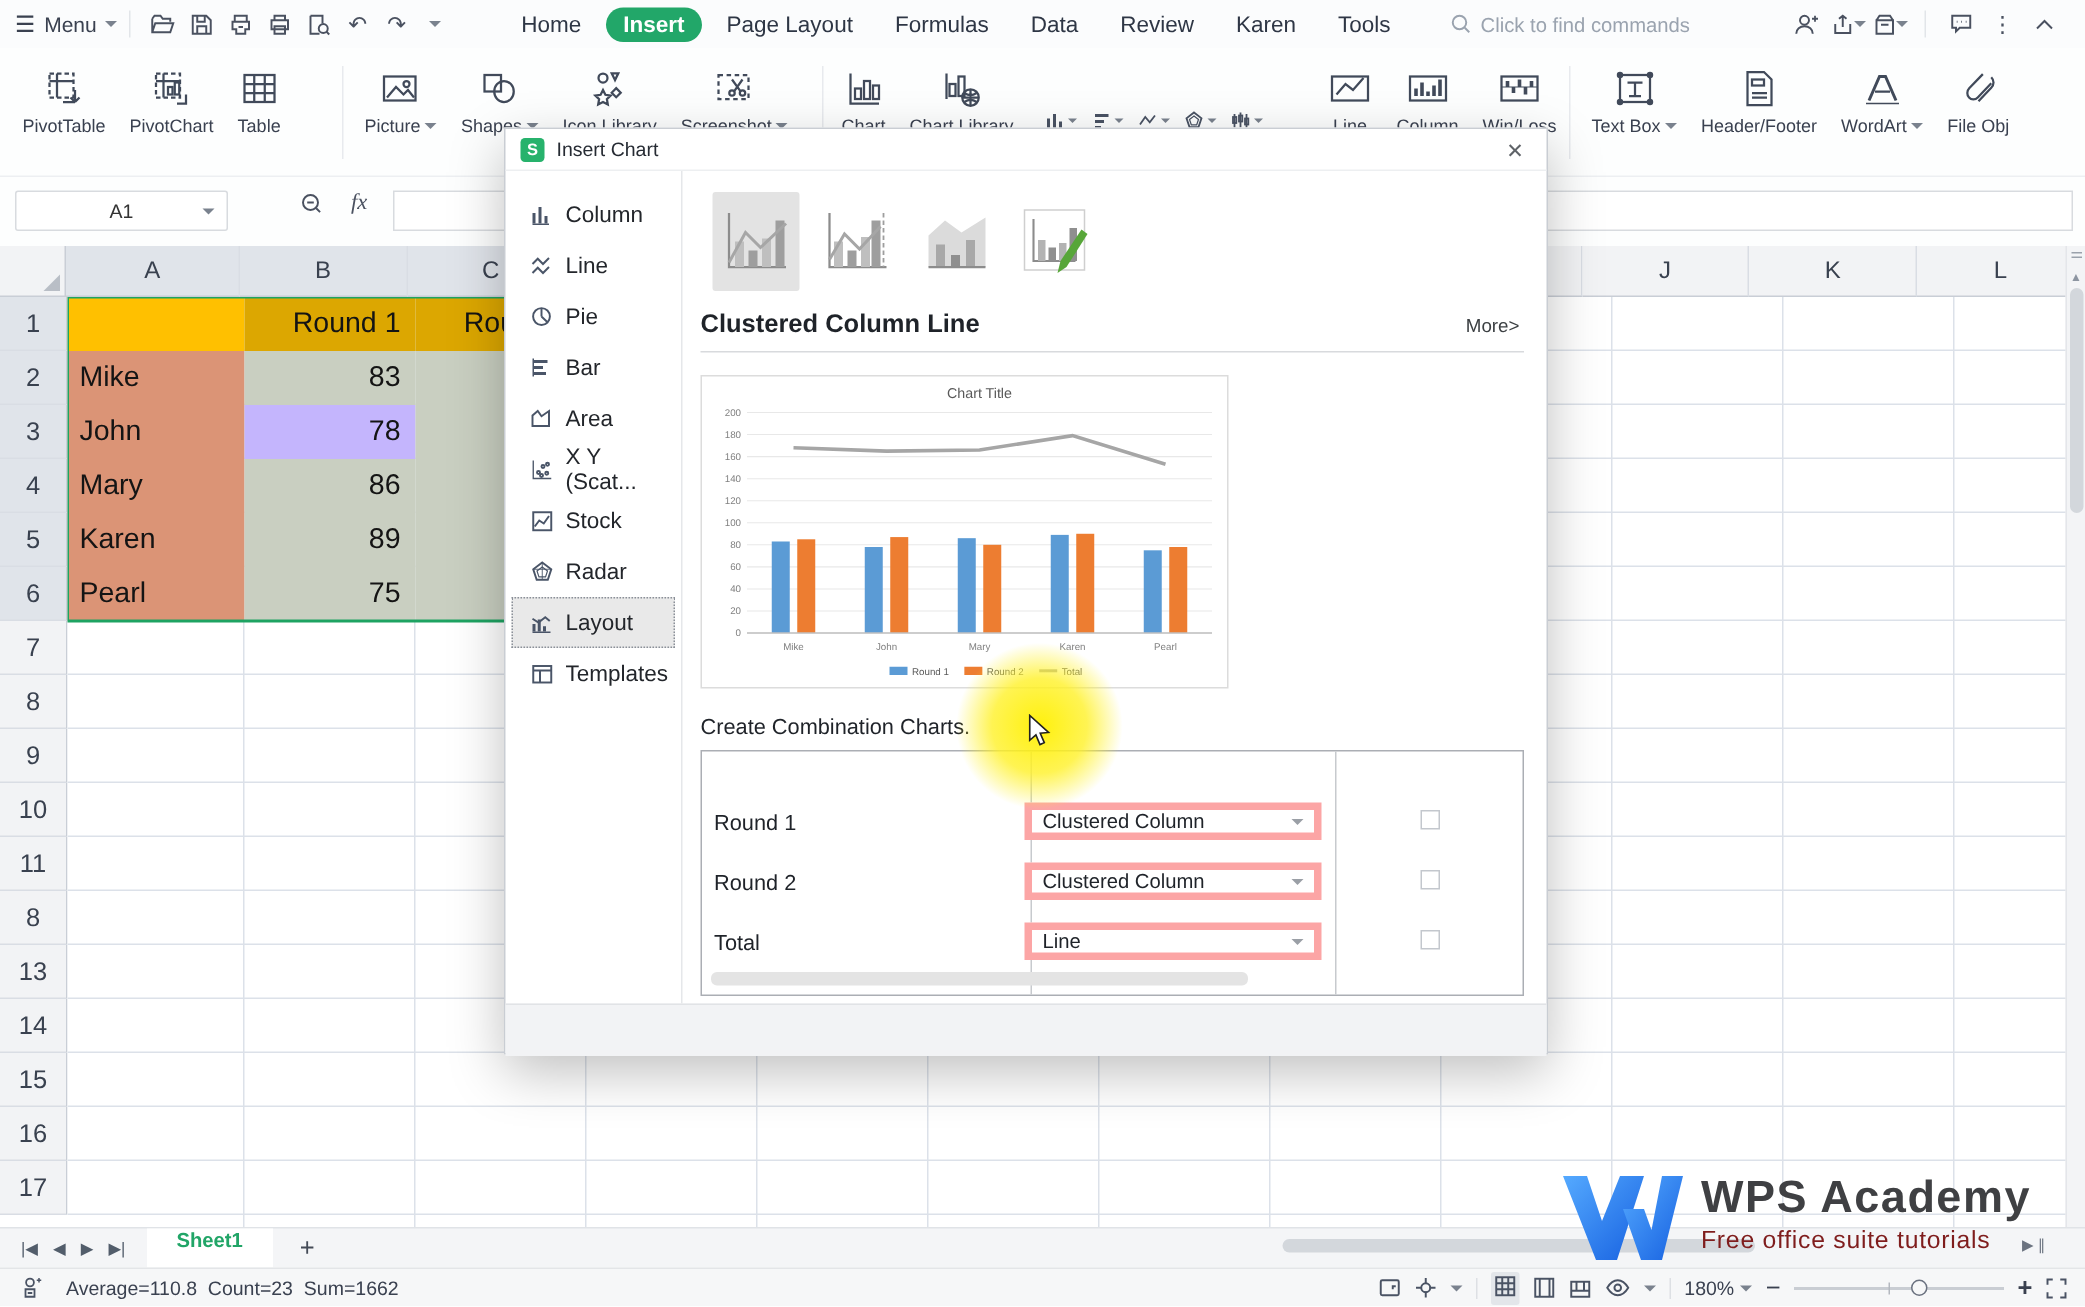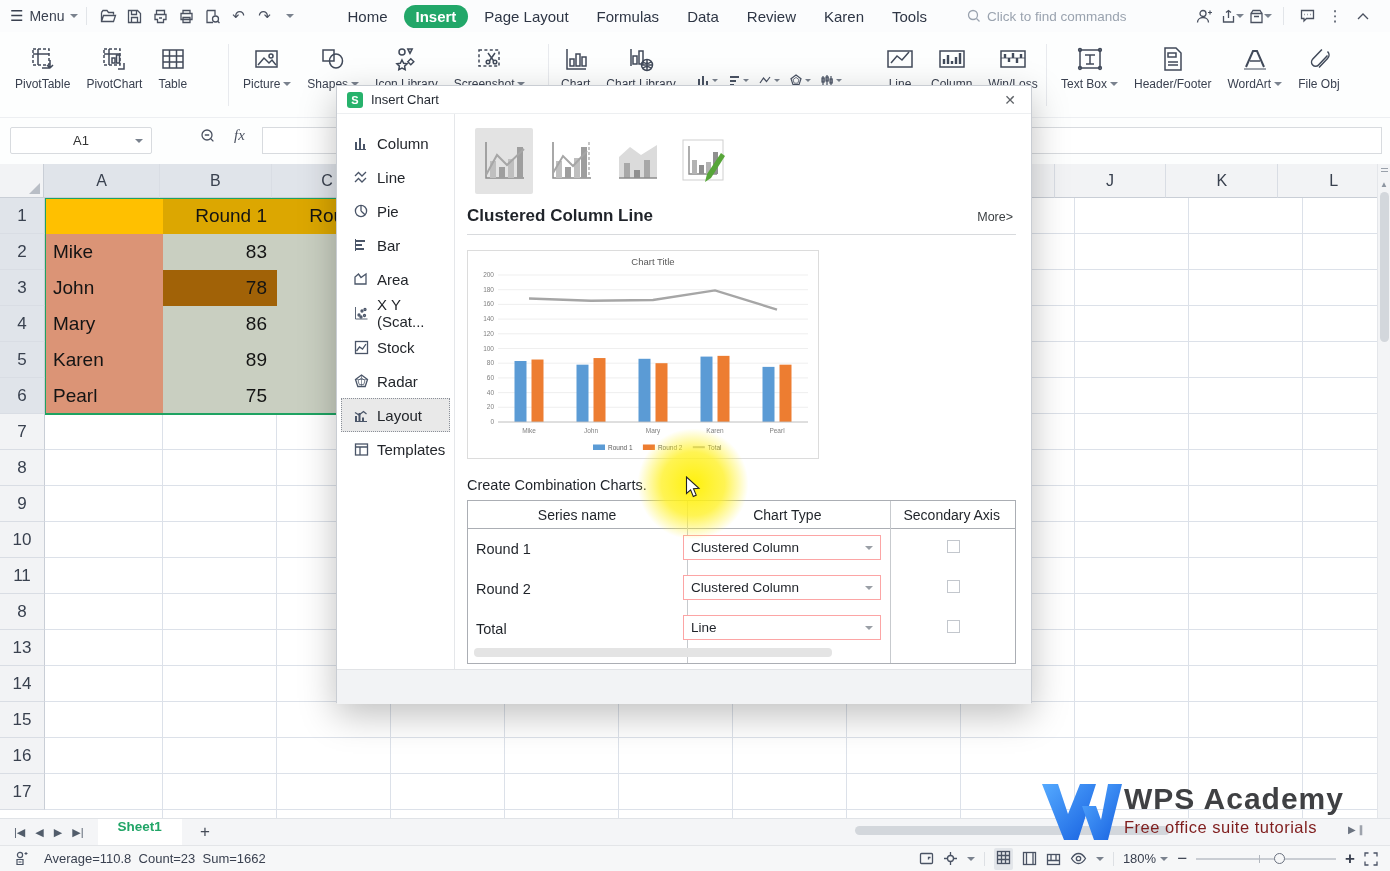--- a/index.html
+++ b/index.html
@@ -77,21 +77,21 @@
   #status-right svg { stroke:#4A5364; fill:none; stroke-width:1.3; }
   .sb-sep { width:1px; height:14px; background:#DDE0E4; }
   .sb-active { background:#E3E6EA; border-radius:2px; padding:2px; }
   #zoom-slider { width:140px; height:2px; background:#C9CDD3; position:relative; }
   #zoom-tick { position:absolute; left:63px; top:-3px; width:1px; height:8px; background:#B3B8BF; }
   #zoom-thumb { position:absolute; left:78px; top:-5px; width:11px; height:11px; border-radius:50%; border:1.5px solid #6B7280; background:#F6F7F8; }
   #zoom-label { display:flex; align-items:center; gap:4px; }
 
   
   #branding { position:absolute; left:1038px; top:778px; width:345px; height:80px; z-index:4; display:flex; }
-  #brand-text { margin-left:0; }
+  #brand-text { margin-left:10px; }
   #brand-title { font-size:30px; color:#3F4043; letter-spacing:1px; font-weight:bold; margin-top:4px; }
   #brand-sub { font-size:16.5px; color:#7f1d1d; margin-top:2px; letter-spacing:0.5px; }
 
   
   #dialog { position:absolute; left:336px; top:85px; width:696px; height:618px; background:#fff; z-index:10; border:1px solid #C9CDD3; box-shadow:0 12px 34px rgba(0,0,0,0.25); }
   #dlg-titlebar { position:absolute; left:0; top:0; width:100%; height:28px; display:flex; align-items:center; padding:0 10px; border-bottom:1px solid #EDEFF1; }
   #dlg-appicon { width:16px; height:16px; background:#27B26C; border-radius:3px; color:#fff; font-size:11px; font-weight:bold; display:flex; align-items:center; justify-content:center; }
   #dlg-title { font-size:13px; color:#262B33; margin-left:8px; }
   #dlg-close { margin-left:auto; color:#5F6368; font-size:14px; width:22px; text-align:center; }
   #dlg-sidebar { position:absolute; left:0; top:28px; width:118px; height:555px; border-right:1px solid #E5E7EA; padding-top:12px; }
@@ -104,21 +104,21 @@
   #dlg-heading { position:absolute; left:130px; top:120px; font-size:17px; font-weight:bold; color:#1F2329; }
   #dlg-more { position:absolute; right:18px; top:124px; font-size:12.5px; color:#3C4043; }
   #dlg-divider { position:absolute; left:130px; top:148px; width:549px; height:1px; background:#D8DADD; }
   #chart-preview { position:absolute; left:130px; top:164px; width:352px; height:209px; border:1px solid #DCDCDC; background:#fff; }
   #dlg-caption { position:absolute; left:130px; top:391px; font-size:14.5px; color:#1F2329; }
   #combo-table { position:absolute; left:130px; top:414px; width:549px; height:164px; border:1px solid #ABAEB4; }
   #ct-headerrow { position:absolute; left:0; top:0; width:100%; height:28px; border-bottom:1px solid #ABAEB4; display:flex; }
   .ct-h { display:flex; align-items:center; justify-content:center; font-size:14px; color:#1F2329; }
   .ct-vline { position:absolute; top:0; width:1px; height:162px; background:#C7CACE; }
   .ct-row-label { position:absolute; left:8px; font-size:14.5px; color:#1F2329; }
-  .ct-select { position:absolute; left:215px; width:198px; height:25px; border:1px solid #fca5a5; background:#fff; font-size:13.5px; color:#1F2329; display:flex; align-items:center; padding-left:7px; }
+  .ct-select { position:absolute; left:215px; width:198px; height:25px; border:5px solid #fca5a5; background:#fff; font-size:13.5px; color:#1F2329; display:flex; align-items:center; padding-left:7px; }
   .ct-select .tiny-caret { position:absolute; right:7px; border-top-color:#9A9FA6; }
   .ct-check { position:absolute; left:479px; width:13px; height:13px; border:1px solid #C3C7CD; background:#fff; }
   #ct-scroll { position:absolute; left:6px; top:147px; width:358px; height:9px; background:#E4E4E4; border-radius:4px; }
   #dlg-footer { position:absolute; left:0; top:583px; width:100%; height:35px; background:#F2F3F5; border-top:1px solid #E1E3E6; }
 
   
   #click-glow { position:absolute; left:637px; top:428px; width:112px; height:112px; z-index:20; pointer-events:none;
     background:radial-gradient(circle, rgba(255,240,0,0.95) 0%, rgba(255,241,40,0.8) 40%, rgba(255,243,80,0) 70%); }
   #cursor { position:absolute; left:685px; top:476px; z-index:21; pointer-events:none; }
 </style>
@@ -557,21 +557,21 @@
         <div class="gline-h" style="top: 539px;"></div>
         <div class="gline-h" style="top: 575px;"></div>
         <div class="gline-h" style="top: 611px;"></div>
         <div class="cell " style="left: 0px; top: 0px; width: 118px; background: rgb(255, 192, 0);"></div>
         <div class="cell right" style="left: 118px; top: 0px; width: 114px; background: rgb(220, 167, 1);">Round 1</div>
         <div class="cell right" style="left: 232px; top: 0px; width: 114px; background: rgb(220, 167, 1);">Round 2</div>
         <div class="cell left" style="left: 0px; top: 36px; width: 118px; background: rgb(219, 148, 118);">Mike</div>
         <div class="cell right" style="left: 118px; top: 36px; width: 114px; background: rgb(201, 207, 193);">83</div>
         <div class="cell right" style="left: 232px; top: 36px; width: 114px; background: rgb(201, 207, 193);"></div>
         <div class="cell left" style="left: 0px; top: 72px; width: 118px; background: rgb(219, 148, 118);">John</div>
-        <div class="cell right" style="left: 118px; top: 72px; width: 114px; background: #a16207;">78</div>
+        <div class="cell right" style="left: 118px; top: 72px; width: 114px; background: #c4b5fd;">78</div>
         <div class="cell right" style="left: 232px; top: 72px; width: 114px; background: rgb(201, 207, 193);"></div>
         <div class="cell left" style="left: 0px; top: 108px; width: 118px; background: rgb(219, 148, 118);">Mary</div>
         <div class="cell right" style="left: 118px; top: 108px; width: 114px; background: rgb(201, 207, 193);">86</div>
         <div class="cell right" style="left: 232px; top: 108px; width: 114px; background: rgb(201, 207, 193);"></div>
         <div class="cell left" style="left: 0px; top: 144px; width: 118px; background: rgb(219, 148, 118);">Karen</div>
         <div class="cell right" style="left: 118px; top: 144px; width: 114px; background: rgb(201, 207, 193);">89</div>
         <div class="cell right" style="left: 232px; top: 144px; width: 114px; background: rgb(201, 207, 193);"></div>
         <div class="cell left" style="left: 0px; top: 180px; width: 118px; background: rgb(219, 148, 118);">Pearl</div>
         <div class="cell right" style="left: 118px; top: 180px; width: 114px; background: rgb(201, 207, 193);">75</div>
         <div class="cell right" style="left: 232px; top: 180px; width: 114px; background: rgb(201, 207, 193);"></div>
@@ -849,25 +849,20 @@
           <rect x="174.9" y="193.5" width="12" height="5.5" fill="#ED7D31"></rect>
           <text x="189.9" y="199" font-size="6.5" fill="#595959">Round 2</text>
           <line x1="224.8" y1="196.2" x2="236.8" y2="196.2" stroke="#A6A6A6" stroke-width="2"></line>
           <text x="239.8" y="199" font-size="6.5" fill="#595959">Total</text>
         </svg>
     </div>
 
     <div id="dlg-caption">Create Combination Charts.</div>
 
     <div id="combo-table">
-      <div id="ct-headerrow">
-          <div class="ct-h" style="width: 219px;">Series name</div>
-          <div class="ct-h" style="width: 203px;">Chart Type</div>
-          <div class="ct-h" style="width: 127px;">Secondary Axis</div>
-        </div>
       <div class="ct-vline" style="left:219px"></div>
       <div class="ct-vline" style="left:422px"></div>
       <div id="ct-rows">
           <div class="ct-row-label" style="top: 40px;">Round 1</div>
           <div class="ct-select" style="top: 34px;">
             <span>Clustered Column</span>
             <span class="tiny-caret"></span>
           </div>
           <div class="ct-check" style="top: 39px;"></div>
           <div class="ct-row-label" style="top: 80px;">Round 2</div>

